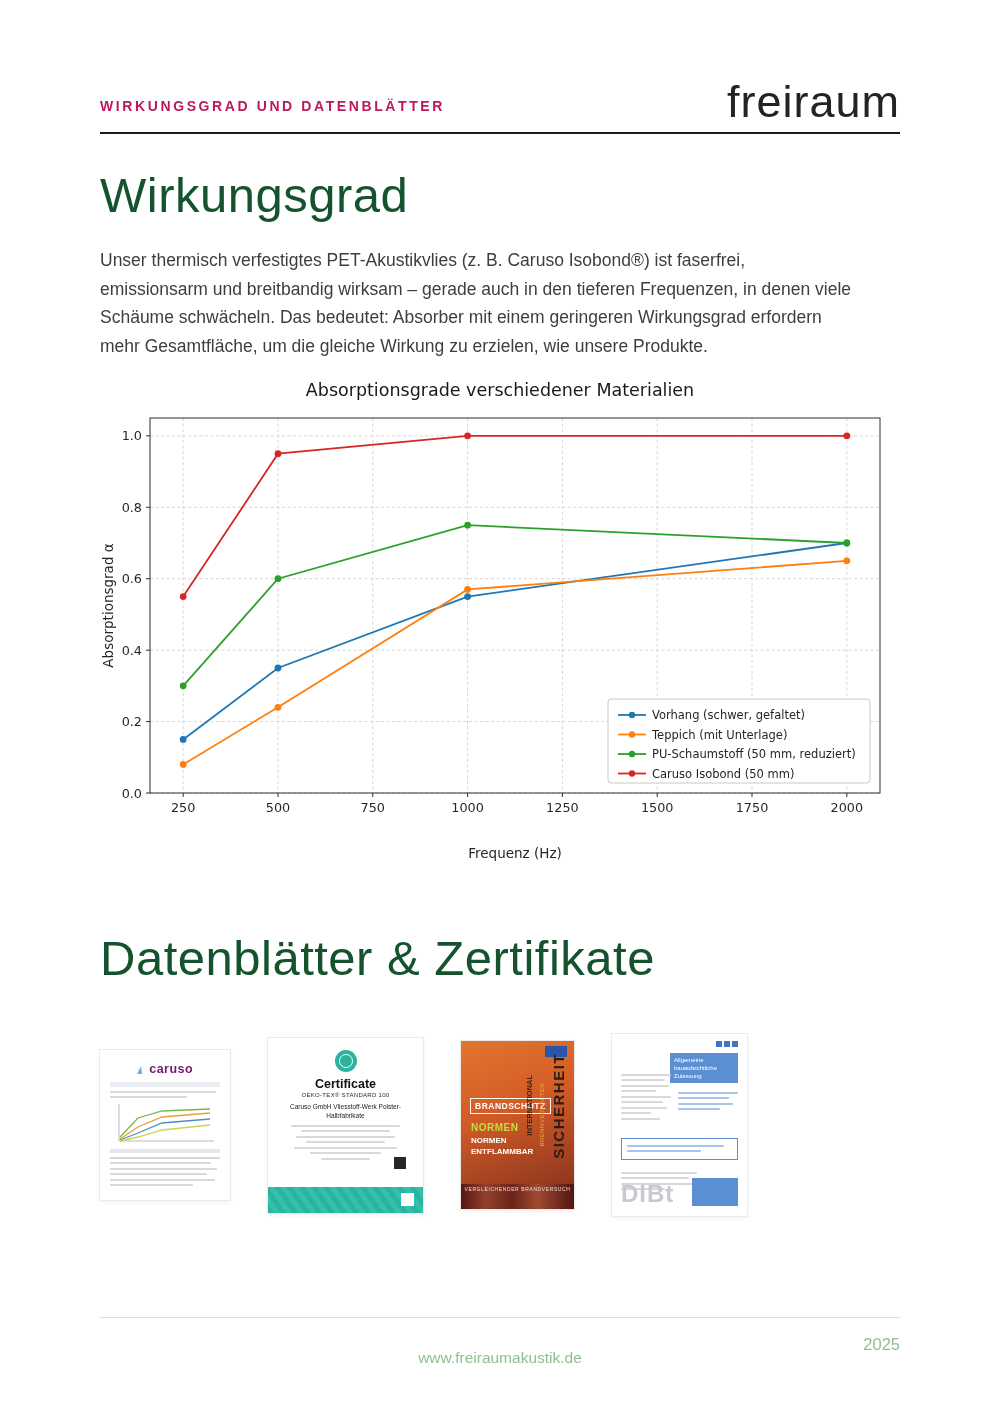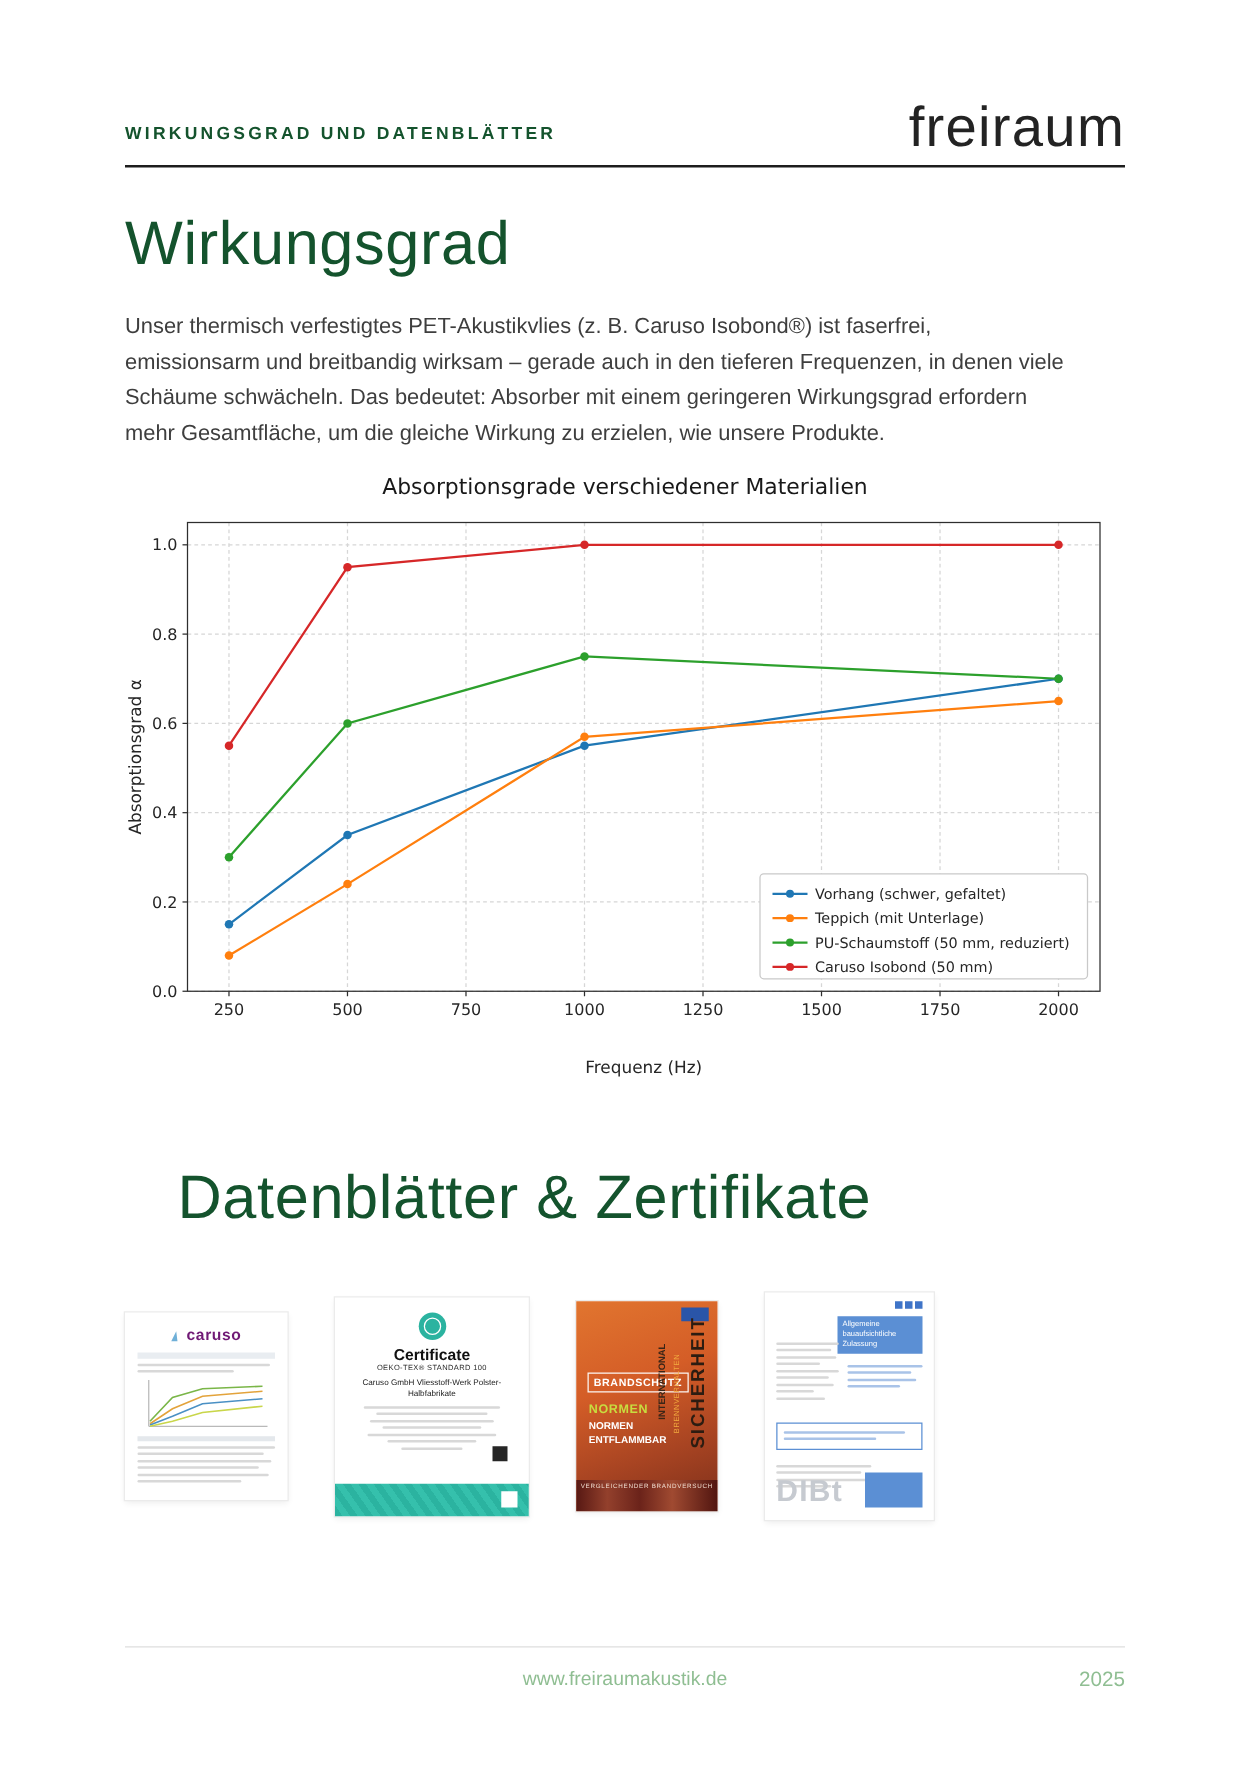--- a/index.html
+++ b/index.html
@@ -4,27 +4,27 @@
 <style>
   * { margin:0; padding:0; box-sizing:border-box; }
   html, body { background:#ffffff; }
   .page { width:1000px; height:1414px; position:relative; background:#ffffff;
           font-family:"Liberation Sans", sans-serif; overflow:hidden; margin:0 auto; }
   .content { padding:0 100px; }
 
   
   .header { margin-top:84px; display:flex; justify-content:space-between;
             align-items:flex-end; border-bottom:2px solid #1d1d1d; padding-bottom:12px; }
-  .eyebrow { color:#14532d; font-size:14px; font-weight:700; letter-spacing:2.6px; padding-bottom:6px; }
+  .eyebrow { color:#be185d; font-size:14px; font-weight:700; letter-spacing:2.6px; padding-bottom:6px; }
   .brand { font-size:45px; font-weight:300; color:#232323; letter-spacing:1px; line-height:0.8; }
 
   
   .h-green { font-size:49px; font-weight:400; color:#14532d; letter-spacing:0.5px; }
   .h1-wirkungsgrad { margin-top:33px; }
-  .h1-daten { margin-top:66px;margin-left:42px; }
+  .h1-daten { margin-top:66px; }
   .body-text { margin-top:23px; font-size:17.5px; line-height:1.63; color:#3e3e3e; max-width:752px; }
   .certs-intro { margin-top:27px; max-width:810px; }
 
   
   .chart-block { margin-top:20px; }
   .chart-title { text-align:center; font-family:"DejaVu Sans", sans-serif; font-size:17.5px;
                  color:#191919; margin-bottom:6px; }
   .chart-svg { display:block; }
   .chart-svg text { font-family:"DejaVu Sans", sans-serif; fill:#262626; }
   .chart-svg .tick-label { font-size:12.8px; }
@@ -92,21 +92,21 @@
   .t4-midbox { position:absolute; top:104px; left:9px; right:9px; height:22px;
                border:1px solid #5b8fd4; padding:2px 5px 0; }
   .t4-lower-lines { position:absolute; top:134px; left:9px; width:80px; }
   .t4-watermark { position:absolute; bottom:8px; left:9px; font-size:24px; font-weight:bold;
                   color:#c6cad0; letter-spacing:1px; }
   .t4-bluerect { position:absolute; bottom:10px; right:9px; width:46px; height:28px; background:#5b8fd4; }
 
   
   .footer { position:absolute; left:100px; right:100px; top:1317px;
             border-top:1px solid #dedede; padding-top:17px; text-align:center; }
-  .footer-url { display:inline-block; color:#8fbe92; font-size:15.5px; cursor:pointer; }
+  .footer-url { display:inline-block; color:#8fbe92; font-size:15.5px; cursor:pointer;margin-top:14px; }
   .footer-year { position:absolute; right:0; top:17px; color:#8fbe92; font-size:16.5px; }
 </style>
 </head>
 <body>
 
 <div class="page">
   <div class="content">
 
     <div class="header">
       <div class="eyebrow">WIRKUNGSGRAD UND DATENBLÄTTER</div>

